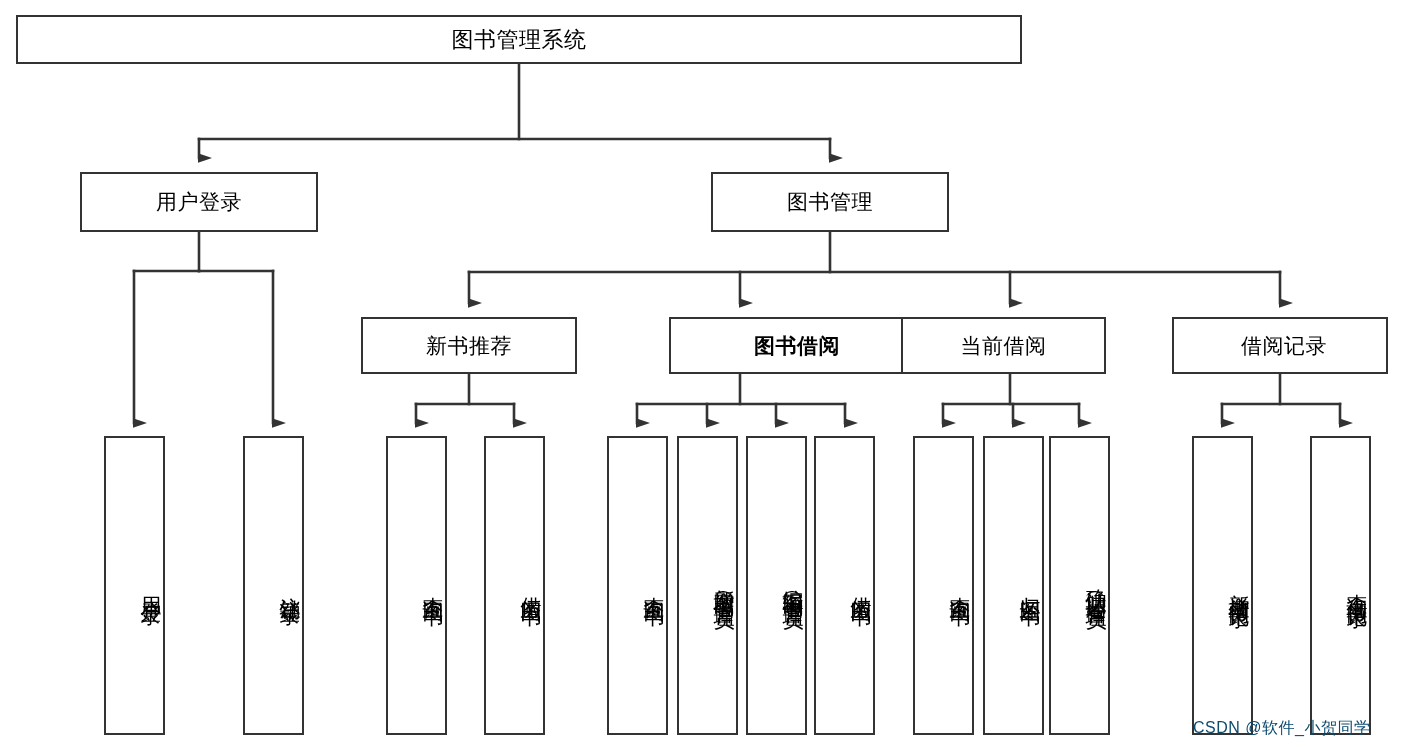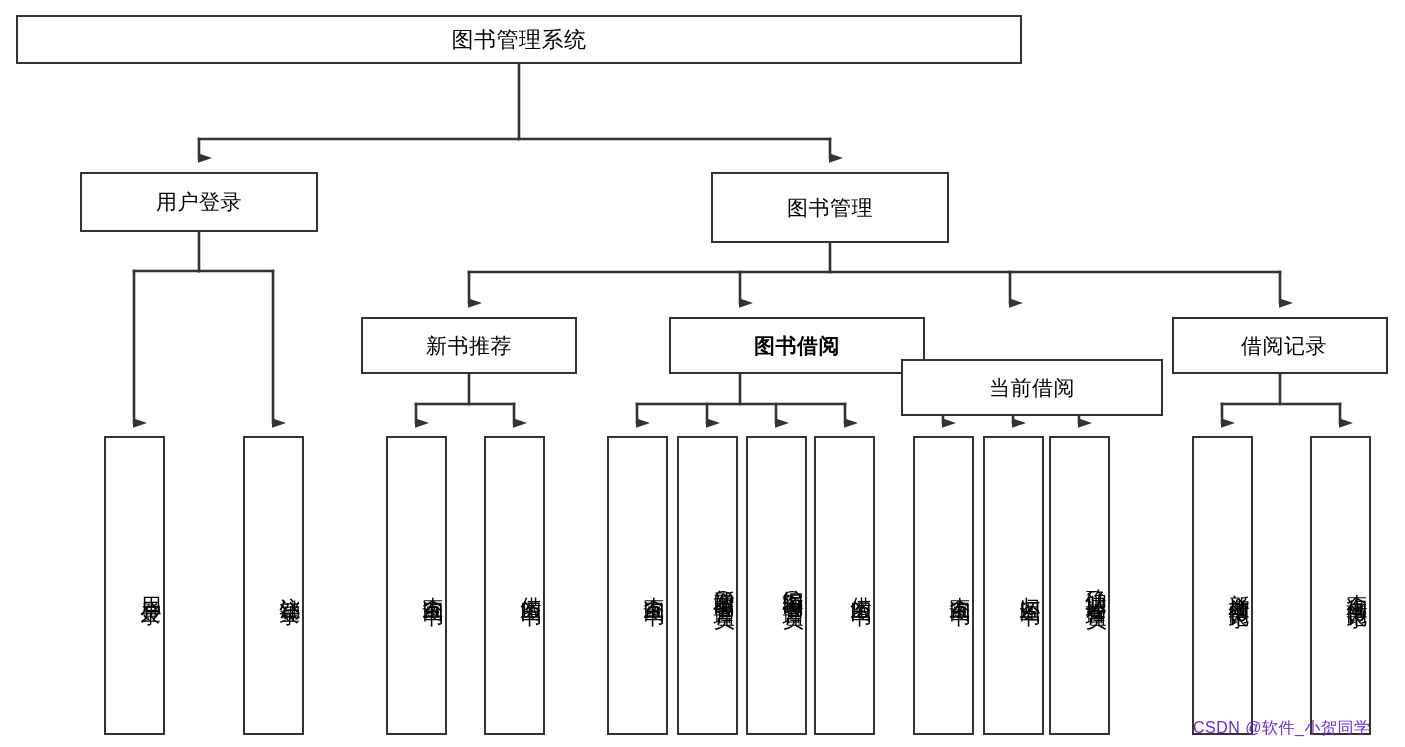--- a/index.html
+++ b/index.html
@@ -53,21 +53,21 @@
   }
   .node.leaf .vtext {
     writing-mode: vertical-rl;
     text-orientation: upright;
     white-space: nowrap;
     display: block;
   }
   .watermark {
     position: absolute;
     font-size: 16px;
-    color: #6d28d9;
+    color: #0c4a6e;
     white-space: nowrap;
     letter-spacing: 0.5px;
   }
 </style>
 </head>
 <body>
 
 <div id="canvas">
 
   <svg id="connectors" viewBox="0 0 1405 747" width="1405" height="747" xmlns="http://www.w3.org/2000/svg">
@@ -121,31 +121,31 @@
     </g>
   </svg>
 
   <div class="node root horiz" style="left:16px; top:15px; width:1006px; height:49px;">
     <span>图书管理系统</span>
   </div>
 
   <div class="node horiz" style="left:80px; top:172px; width:238px; height:60px;">
     <span>用户登录</span>
   </div>
-  <div class="node horiz" style="left:711px; top:172px; width:238px; height:71px;">
+  <div class="node horiz" style="left:711px; top:172px; width:238px; height:60px;">
     <span>图书管理</span>
   </div>
 
   <div class="node horiz" style="left:361px; top:317px; width:216px; height:57px;">
     <span>新书推荐</span>
   </div>
   <div class="node horiz" style="left:669px; top:317px; width:256px; height:57px;font-weight:bold;">
     <span>图书借阅</span>
   </div>
-  <div class="node horiz" style="left:901px; top:317px; width:262px; height:57px;margin-top:42px;">
+  <div class="node horiz" style="left:901px; top:317px; width:205px; height:57px;">
     <span>当前借阅</span>
   </div>
   <div class="node horiz" style="left:1172px; top:317px; width:216px; height:57px;padding-left:8px;">
     <span>借阅记录</span>
   </div>
 
   <div class="node leaf" style="left:104px; top:436px; width:61px; height:299px;">
     <span class="vtext">用户登录</span>
   </div>
   <div class="node leaf" style="left:243px; top:436px; width:61px; height:299px;">

